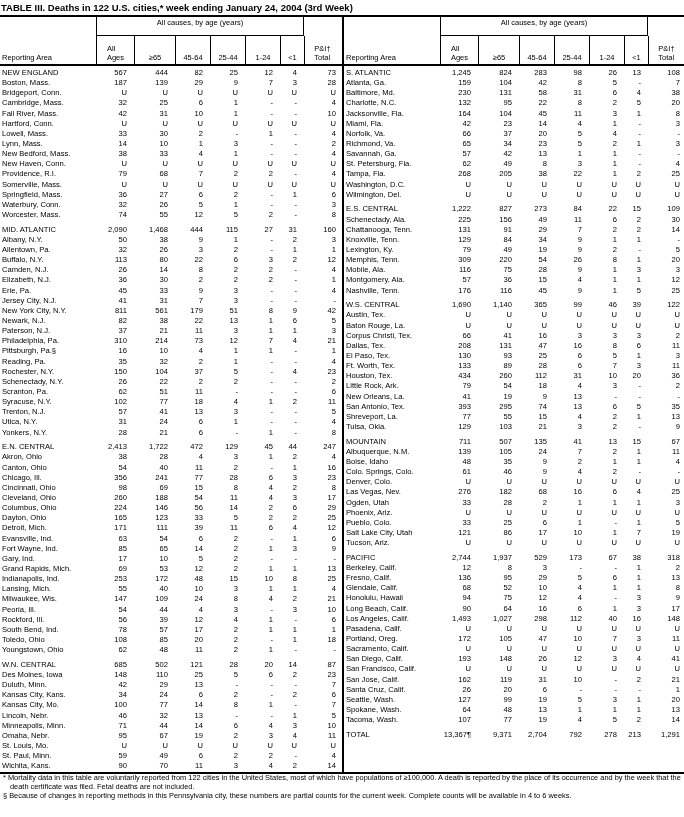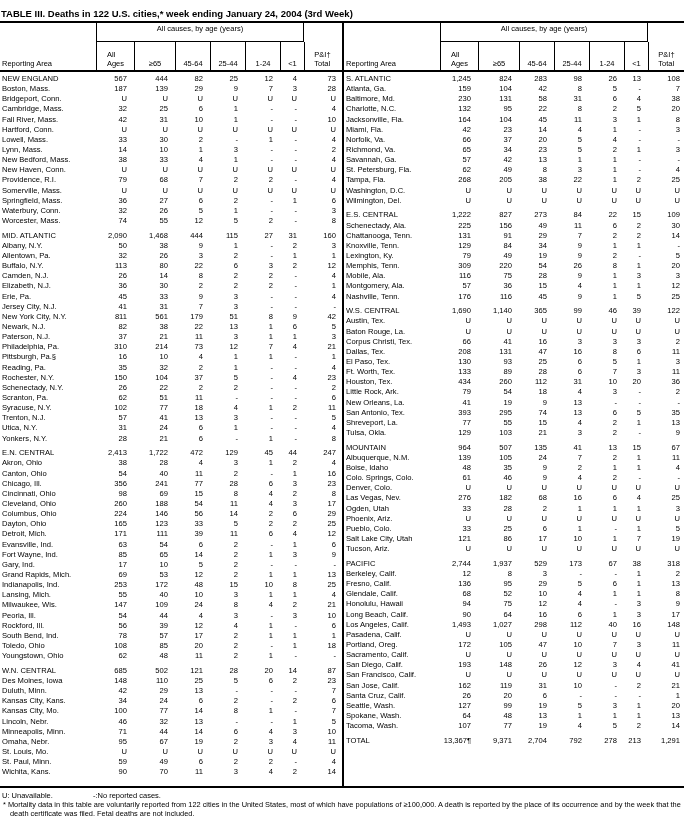--- a/index.html
+++ b/index.html
@@ -1,38 +1,38 @@
 <!DOCTYPE html>
 <html><head>
 <meta charset="utf-8">
 <style>
   html,body { margin:0; padding:0; background:#fff; color:#000; }
   body { width:684px; font-family:"Liberation Sans", sans-serif; -webkit-font-smoothing:none; }
   .page { width:684px; }
 
-  .title { font-size:9.5px; font-weight:bold; padding:8px 0 2px 1px; letter-spacing:0; }
+  .title { font-size:9.5px; font-weight:bold; padding:2px 0 2px 1px; letter-spacing:0; }
 
   .mtable { border-top:2px solid #000; border-bottom:2px solid #000; display:flex; }
   .half { width:342px; box-sizing:border-box; }
   .half.right { border-left:2px solid #000; width:342px; }
 
   
   .thead { border-bottom:2px solid #000; }
   .group-row { display:grid; grid-template-columns:96px 208px 36px; height:19px; }
   .group-spacer { }
   .age-group-cell { border-left:1px solid #000; border-right:1px solid #000; border-bottom:1px solid #000;
                     text-align:center; font-size:7.5px; line-height:12px; white-space:nowrap; overflow:hidden; }
   .col-row { display:grid; grid-template-columns:96px 38px 41px 35px 35px 35px 24px 36px; height:28px; }
   .col-cell { font-size:7.5px; display:flex; align-items:flex-end; justify-content:center;
               text-align:left; padding-bottom:2px; white-space:pre-line; line-height:8.5px; }
   .col-cell.name { justify-content:flex-start; text-align:left; padding-left:2px; }
   .col-cell.bordered { border-left:1px solid #000; }
 
   
-  .tbody { padding-top:2px; padding-bottom:9px;border-radius:12px; }
+  .tbody { padding-top:2px; padding-bottom:1px;border-radius:12px; }
   .row { display:grid; grid-template-columns:96px 38px 41px 35px 35px 35px 24px 36px;
          height:10.15px; line-height:10.15px; font-size:7.6px; }
   .row .name { padding-left:2px; white-space:nowrap; overflow:hidden; }
   .row .val { text-align:right; padding-right:7px; white-space:nowrap; }
   .row .val:last-child { padding-right:4px; }
   .spacer { height:4.6px; }
 
   
   .legend { font-size:7.5px; padding:3px 0 1px 2px; }
   .legend .legend-dash { margin-left:38px; }
@@ -1124,21 +1124,21 @@
             <span class="val">103</span>
             <span class="val">21</span>
             <span class="val">3</span>
             <span class="val">2</span>
             <span class="val">-</span>
             <span class="val">9</span>
           </div>
           <div class="spacer"></div>
           <div class="row">
             <span class="name">MOUNTAIN</span>
-            <span class="val">964</span>
+            <span class="val">711</span>
             <span class="val">507</span>
             <span class="val">135</span>
             <span class="val">41</span>
             <span class="val">13</span>
             <span class="val">15</span>
             <span class="val">67</span>
           </div>
           <div class="row">
             <span class="name">Albuquerque, N.M.</span>
             <span class="val">139</span>
@@ -1419,23 +1419,19 @@
             <span class="val">792</span>
             <span class="val">278</span>
             <span class="val">213</span>
             <span class="val">1,291</span>
           </div>
         </div>
     </div>
 
   </div>
 
-  <div class="legend">
-    <span>U: Unavailable.</span>
-    <span class="legend-dash">-:No reported cases.</span>
-  </div>
 
   <div class="footnotes">
       <div class="footnote"><span>* </span><span>Mortality data in this table are voluntarily reported from 122 cities in the United States, most of which have populations of ≥100,000. A death is reported by the place of its occurrence and by the week that the death certificate was filed. Fetal deaths are not included.</span></div>
       <div class="footnote"><span>§ </span><span>Because of changes in reporting methods in this Pennsylvania city, these numbers are partial counts for the current week. Complete counts will be available in 4 to 6 weeks.</span></div>
     </div>
 
 </div>
 
 </body></html>

